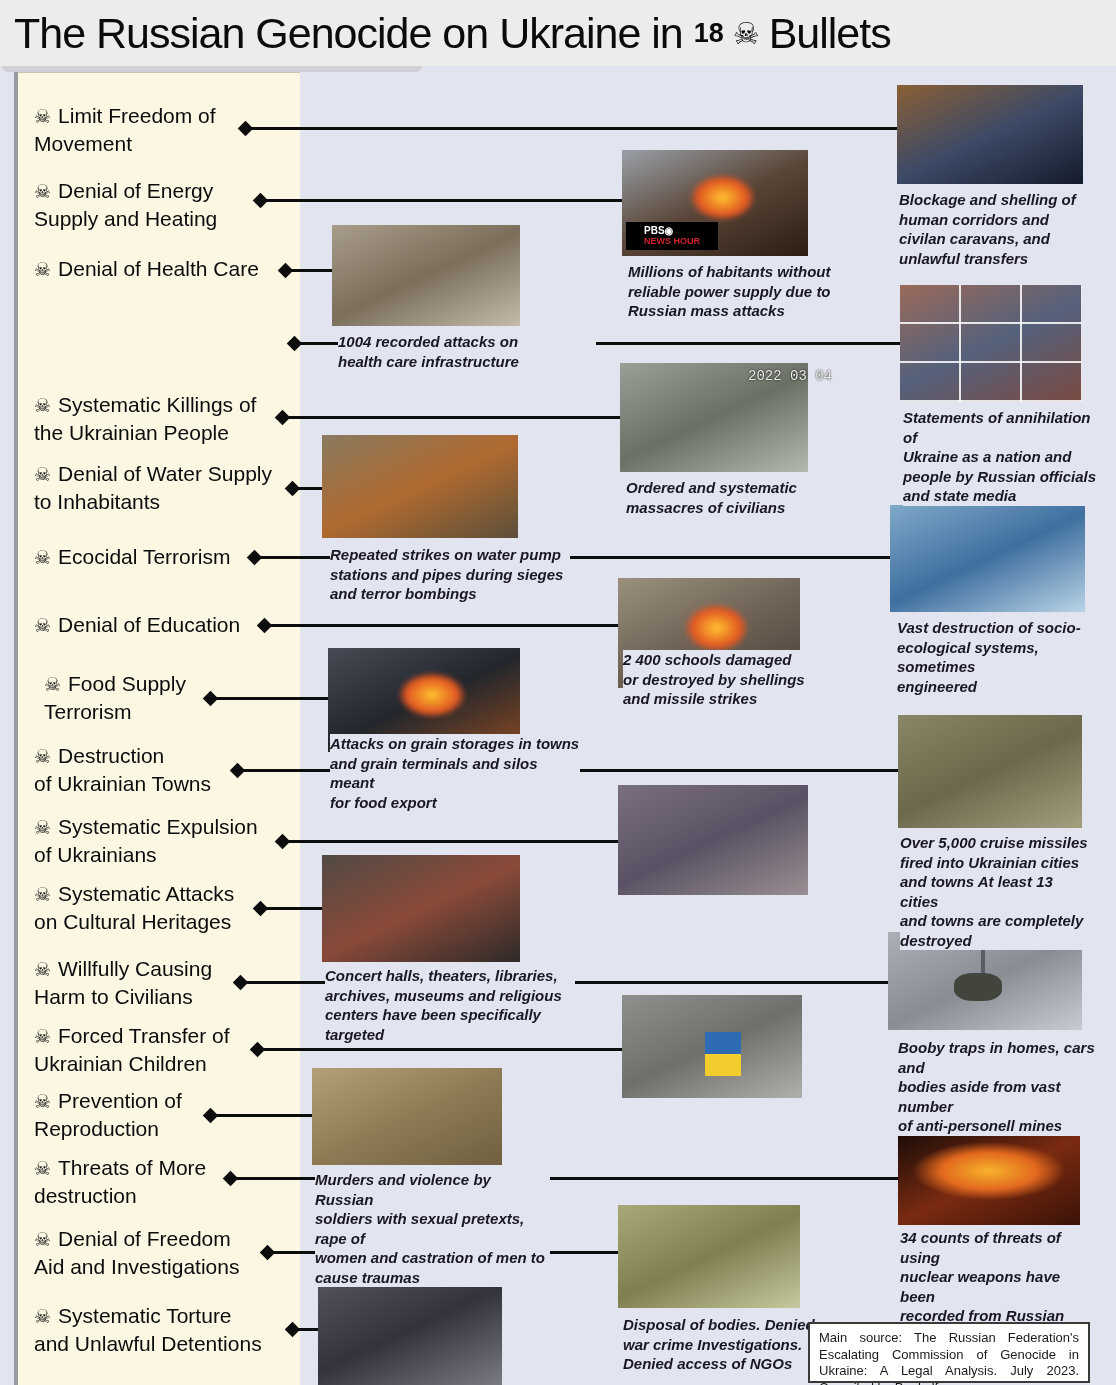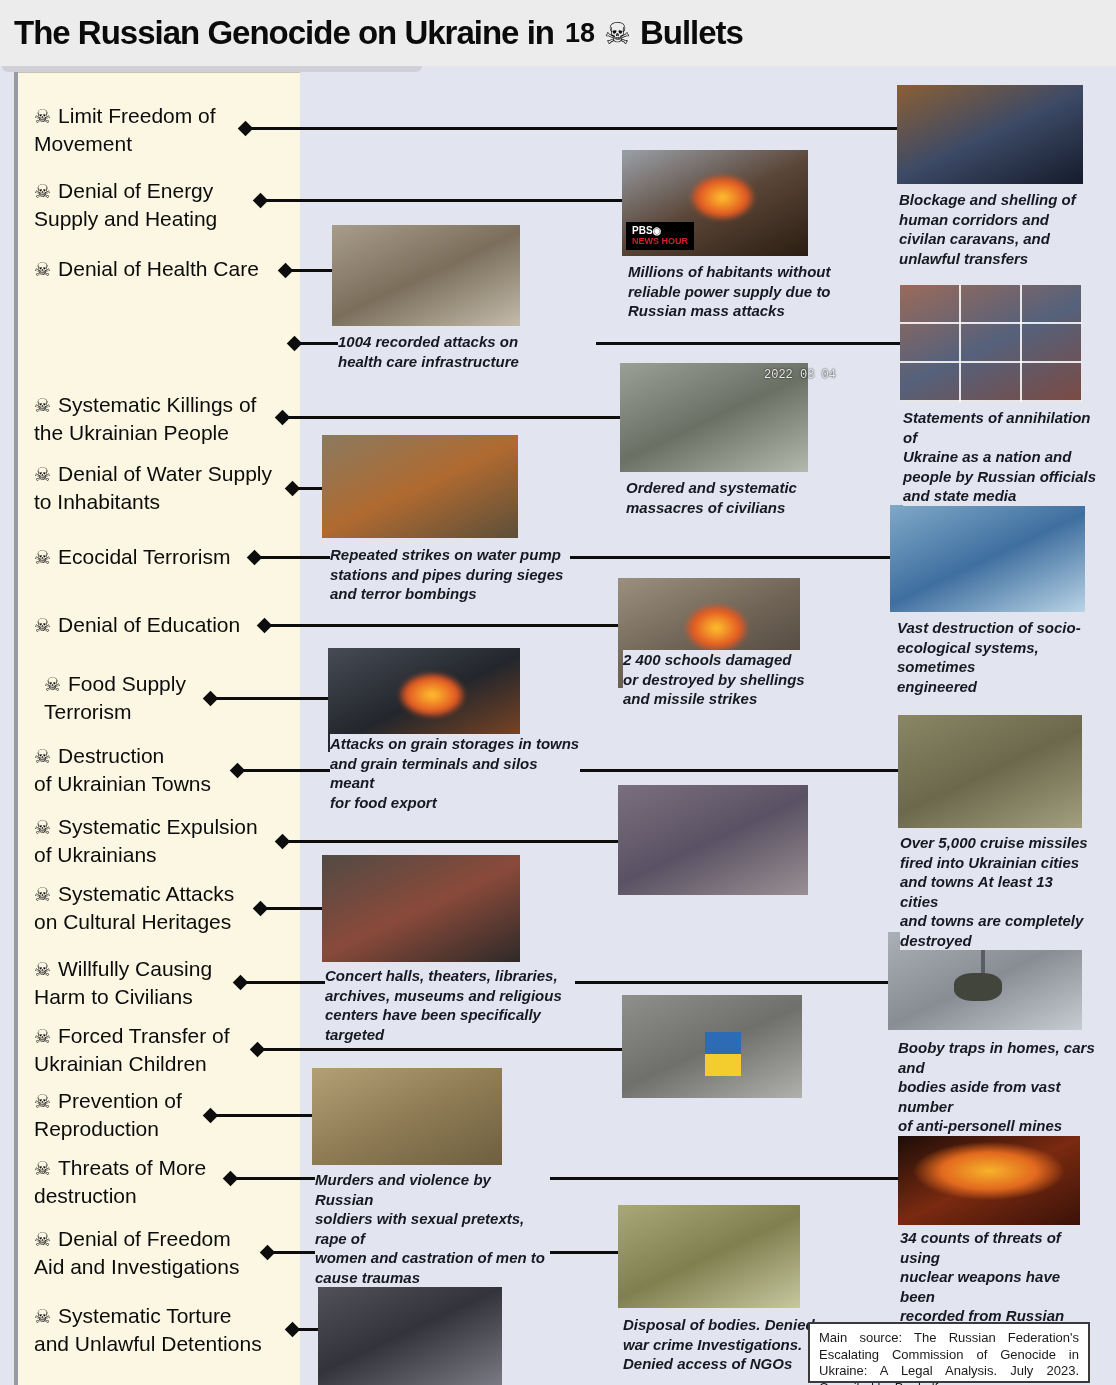--- a/index.html
+++ b/index.html
@@ -2,21 +2,21 @@
 <html><head>
 <meta charset="utf-8">
 <style>
   html,body{margin:0;padding:0;background:#e2e5f0;}
   #canvas{position:relative;width:1116px;height:1385px;overflow:hidden;
           font-family:"Liberation Sans",sans-serif;background:#e2e5f0;}
 
   
   .titlebar{position:absolute;left:0;top:0;width:1116px;height:66px;background:#ececec;
             display:flex;align-items:center;padding-left:14px;box-sizing:border-box;z-index:6;}
-  .titlebar .t-big{font-size:33px;font-weight:700;color:#0b0b0b;letter-spacing:-1px;white-space:pre;}
+  .titlebar .t-big{font-size:43px;font-weight:400;color:#0b0b0b;letter-spacing:-1px;white-space:pre;}
   .titlebar .t-count{font-size:27px;font-weight:700;color:#0b0b0b;margin:0 9px 0 11px;}
   .titlebar .t-skull{font-size:30px;color:#0b0b0b;margin-right:9px;}
   .deco-bar{position:absolute;left:2px;top:60px;width:420px;height:12px;border-radius:6px;
             background:#d0d0d6;z-index:1;}
 
   
   .left-rail{position:absolute;left:14px;top:72px;width:4px;height:1313px;background:#9a9aa2;z-index:1;}
   .cream{position:absolute;left:18px;top:72px;width:282px;height:1313px;background:#fbf7e3;z-index:0;
          border-top:1px solid #c9c4ad;}
 
@@ -45,25 +45,25 @@
   [data-name="photo-grenade-booby-trap"]::before{content:"";position:absolute;left:48%;top:8%;
       width:4px;height:48%;background:#5a5e64;}
   [data-name="photo-grenade-booby-trap"]::after{content:"";position:absolute;left:34%;top:42%;
       width:48px;height:28px;border-radius:40%;background:#41453c;}
 
   
   .cap{position:absolute;font-style:italic;font-weight:600;font-size:15px;line-height:19.5px;
        color:#181822;white-space:pre-line;background:#e2e5f0;z-index:5;}
 
   
-  .pbs{position:absolute;z-index:4;background:#000;color:#fff;padding:3px 6px;line-height:11px;}
+  .pbs{position:absolute;z-index:4;background:#000;color:#fff;padding:3px 18px;line-height:11px;}
   .pbs .p1{font-size:10px;font-weight:700;display:block;}
   .pbs .p2{font-size:9px;font-weight:700;display:block;color:#d12129;}
-  .ts{position:absolute;z-index:4;color:#eaeaea;font-size:12px;
-      font-family:"Liberation Mono",monospace;text-shadow:0 0 2px #000;margin-left:16px;}
+  .ts{position:absolute;z-index:4;color:#eaeaea;font-size:14px;
+      font-family:"Liberation Mono",monospace;text-shadow:0 0 2px #000;}
 
   
   .source{position:absolute;left:808px;top:1322px;width:282px;height:61px;background:#fff;
           border:2px solid #3a3a3a;box-sizing:border-box;z-index:6;padding:6px 9px;
           font-size:13px;line-height:16.5px;color:#1a1a1a;text-align:justify;}
 </style>
 </head>
 <body>
 
 <div id="canvas" data-name="infographic-canvas">

